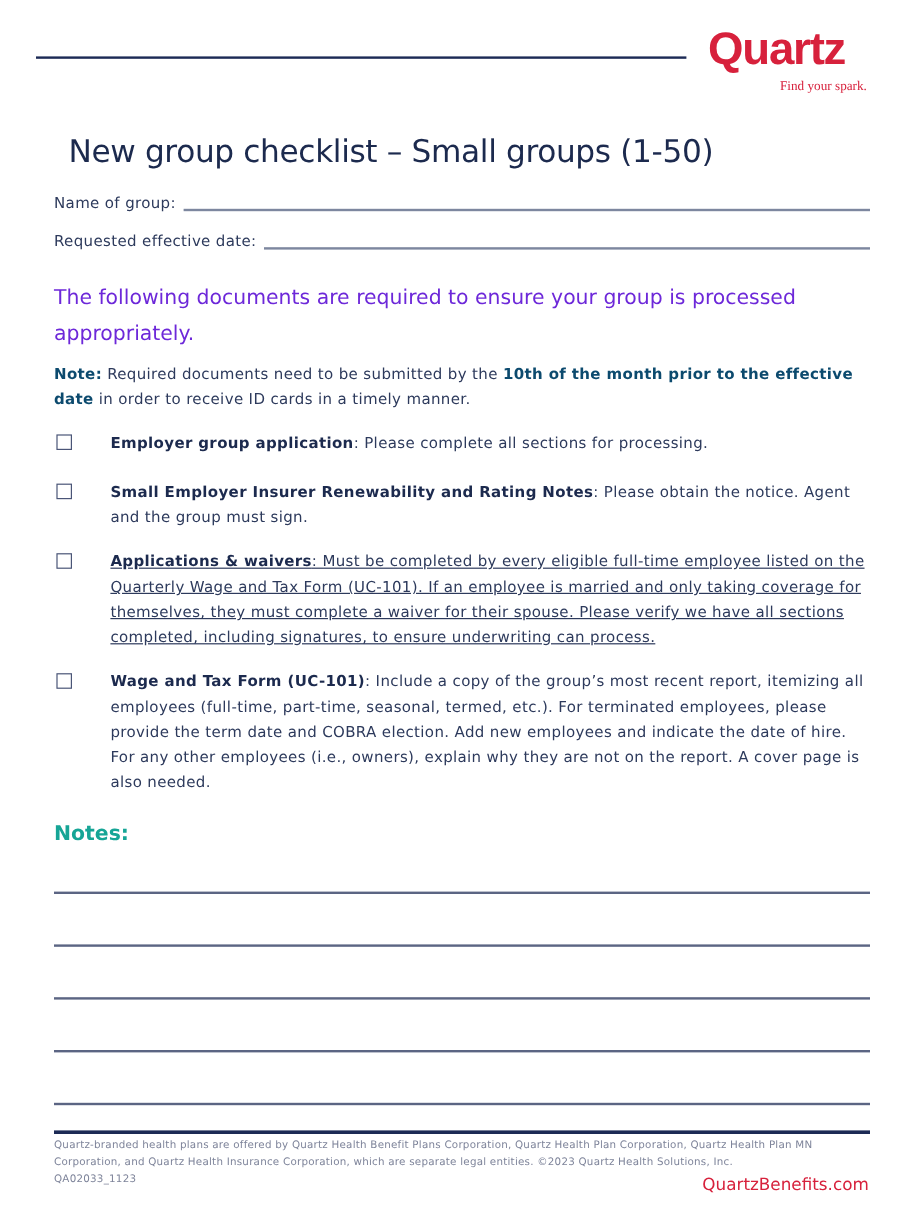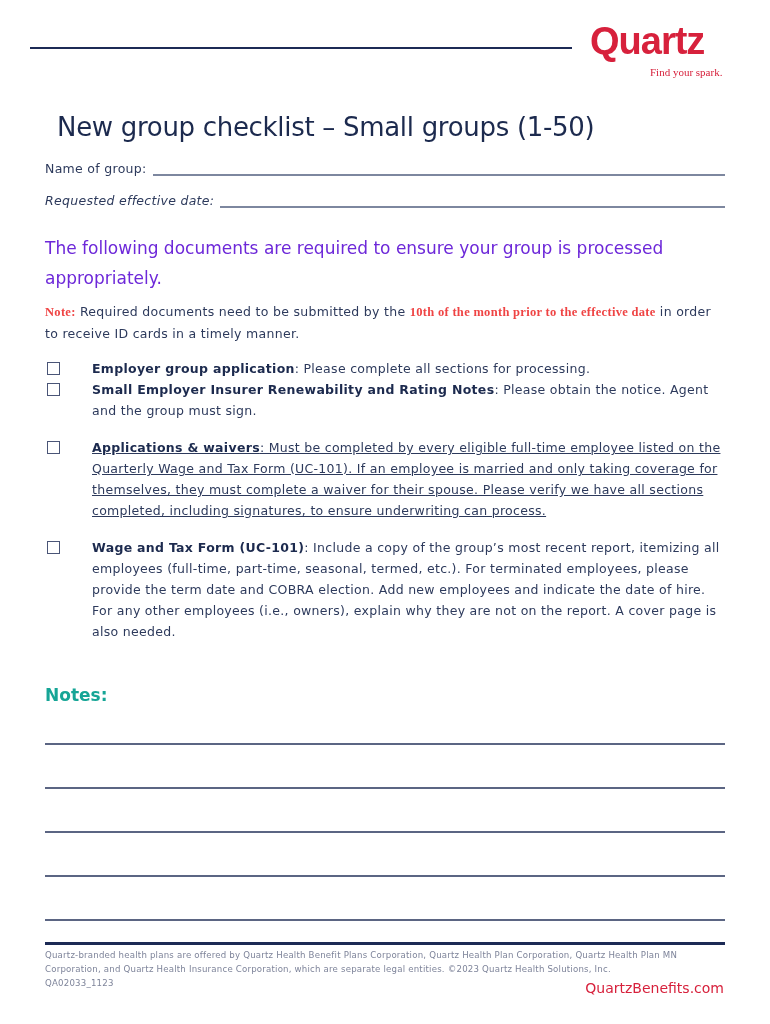--- a/index.html
+++ b/index.html
@@ -6,21 +6,21 @@
   body { width: 770px; height: 1024px; position: relative; overflow: hidden; font-family: "DejaVu Sans", sans-serif; color: #1c2a4e; }
   .top-rule { position: absolute; left: 30px; top: 47px; width: 542px; height: 2px; background: #1c2a55; }
   .logo { position: absolute; left: 590px; top: 26px; width: 150px; height: 60px; }
   .logo-word { position: absolute; left: 0; top: -6px; font-family: Liberation Sans, sans-serif; font-weight: bold; font-size: 38px; color: #d7213c; letter-spacing: -1px; }
   .logo-tag { position: absolute; left: 60px; top: 40px; font-family: "Liberation Serif", serif; font-size: 11px; color: #d7213c; }
   .title { position: absolute; left: 45px; top: 100px; font-size: 26px; font-weight: normal; color: #1c2a4e; margin: 12px; letter-spacing: -0.3px; }
   .field { position: absolute; left: 45px; font-size: 12.5px; color: #2d3a5c; display: flex; align-items: flex-end; width: 680px; letter-spacing: 0.3px; }
   .field .line { flex: 1; border-bottom: 2px solid #7d879f; margin-left: 6px; height: 12px; }
   .subhead { position: absolute; left: 45px; top: 233px; width: 640px; font-size: 17px; font-weight: normal; color: #6d28d9; line-height: 30px; margin: 0; }
   .note { position: absolute; left: 45px; top: 301px; width: 680px; font-size: 12.5px; line-height: 21px; color: #2d3a5c; letter-spacing: 0.3px; }
-  .note b { color: #ef4444; font-family: Liberation Serif, serif; }
+  .note b { color: #0c4a6e; }
   .items { position: absolute; left: 45px; top: 358px; width: 685px; }
   .item { display: flex; font-size: 12.5px; line-height: 21px; color: #2d3a5c; letter-spacing: 0.3px; }
   .item .cb { width: 11px; height: 11px; border: 1.3px solid #4a5577; margin-top: 4px; margin-left: 2px; flex: none; }
   .item .text { margin-left: 32px; width: 640px; }
   .item b { color: #1c2a4e; }
   .notes-head { position: absolute; left: 45px; top: 685px; font-size: 17px; font-weight: bold; color: #16a596; margin: 0; }
   .note-line { position: absolute; left: 45px; width: 680px; height: 2px; background: #5b6583; }
   .footer-rule { position: absolute; left: 45px; top: 942px; width: 680px; height: 3px; background: #1c2a55; }
   .footer-text { position: absolute; left: 45px; top: 948px; width: 680px; font-size: 8.6px; line-height: 14px; color: #7e849a; letter-spacing: 0.2px; }
   .footer-url { position: absolute; right: 46px; top: 980px; font-size: 14px; color: #d7213c; }
@@ -35,33 +35,33 @@
   <span class="logo-tag">Find your spark.</span>
 </div>
 
 <h1 class="title">New group checklist – Small groups (1-50)</h1>
 
 <div class="field" style="top:161px;">
   <span>Name of group:</span>
   <span class="line"></span>
 </div>
 
-<div class="field" style="top:193px;font-style:italic;">
+<div class="field" style="top:193px;">
   <span>Requested effective date:</span>
   <span class="line"></span>
 </div>
 
 <h2 class="subhead">The following documents are required to ensure your group is processed appropriately.</h2>
 
 <div class="note">
   <b>Note:</b><span> Required documents need to be submitted by the </span><b>10th of the month prior to the effective date</b><span> in order to receive ID cards in a timely manner.</span>
 </div>
 
 <div class="items">
-  <div class="item" style="margin-bottom:0;">
+  <div class="item" style="margin-bottom:20px;">
     <span class="cb"></span>
     <div class="text"><b>Employer group application</b><span>: Please complete all sections for processing.</span></div>
   </div>
   <div class="item" style="margin-bottom:16px;">
     <span class="cb"></span>
     <div class="text"><b>Small Employer Insurer Renewability and Rating Notes</b><span>: Please obtain the notice. Agent and the group must sign.</span></div>
   </div>
   <div class="item" style="margin-bottom:16px;text-decoration:underline;">
     <span class="cb"></span>
     <div class="text"><b>Applications &amp; waivers</b><span>: Must be completed by every eligible full-time employee listed on the Quarterly Wage and Tax Form (UC-101). If an employee is married and only taking coverage for themselves, they must complete a waiver for their spouse. Please verify we have all sections completed, including signatures, to ensure underwriting can process.</span></div>

